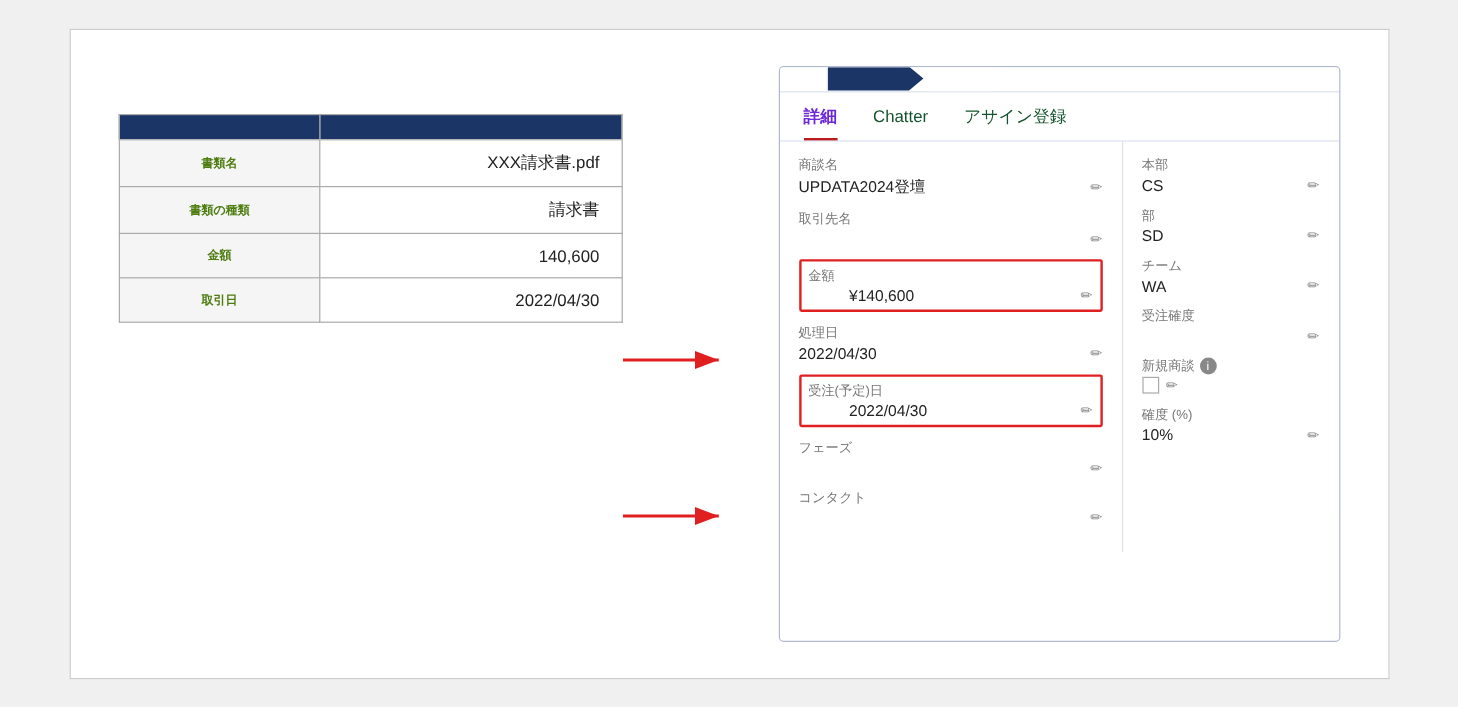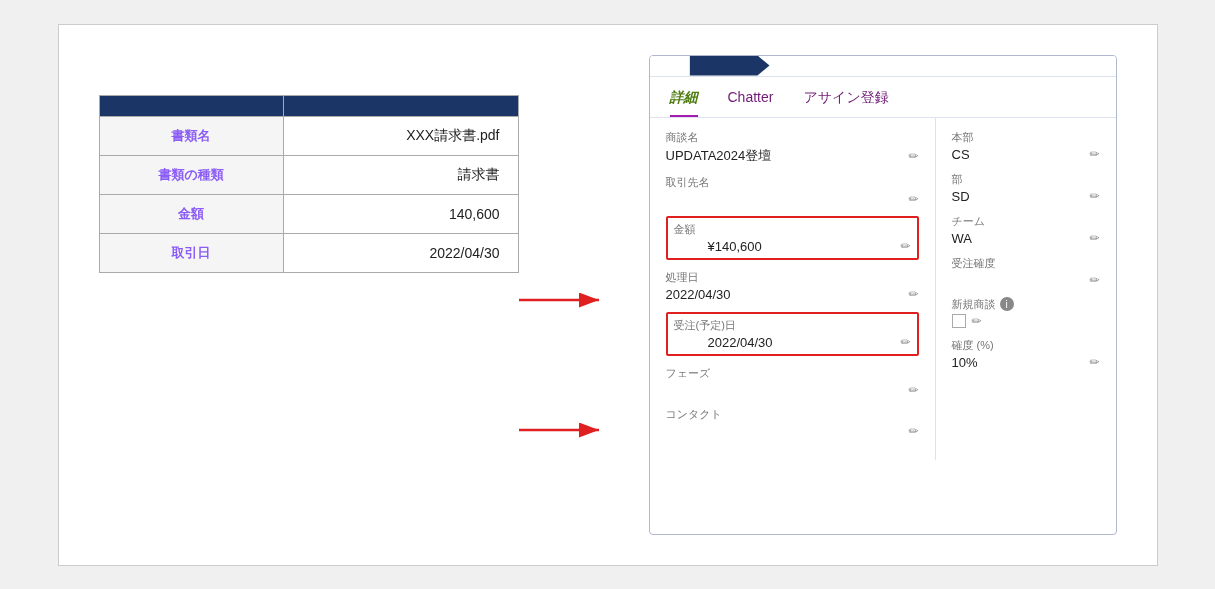--- a/index.html
+++ b/index.html
@@ -42,24 +42,24 @@
     }
     .mgmt-table thead tr th {
       background: #1a3566;
       color: #fff;
       font-weight: bold;
       font-size: 14px;
       text-align: center;
     }
     .mgmt-table tbody tr td:first-child {
       font-weight: bold;
-      color: #8b5cf6;
+      color: #4d7c0f;
       background: #f5f5f5;
       text-align: center;
-      font-size: 13px;
+      font-size: 10px;
     }
     .mgmt-table tbody tr td:last-child {
       color: #222;
       font-size: 14px;
       background: #fff;
       text-align: right;
     }
 
     
     .right-section {
@@ -111,28 +111,27 @@
     .tabs-row {
       display: flex;
       flex-direction: row;
       padding: 12px 20px 0 20px;
       border-bottom: 1px solid #dde2ef;
       gap: 30px;
     }
     .tab-item {
       padding-bottom: 8px;
       font-size: 14px;
-      color: #701a75;
+      color: #14532d;
       cursor: pointer;
     }
     .tab-item.active {
-      color: #4d7c0f;
-      border-bottom: 2px solid #a21caf;
+      color: #6d28d9;
+      border-bottom: 2px solid #b91c1c;
       font-weight: bold;
-      font-style: italic;
     }
 
     
     .content-area {
       display: flex;
       flex-direction: row;
       padding: 0;
       justify-content: flex-end;
     }
     .content-left {

